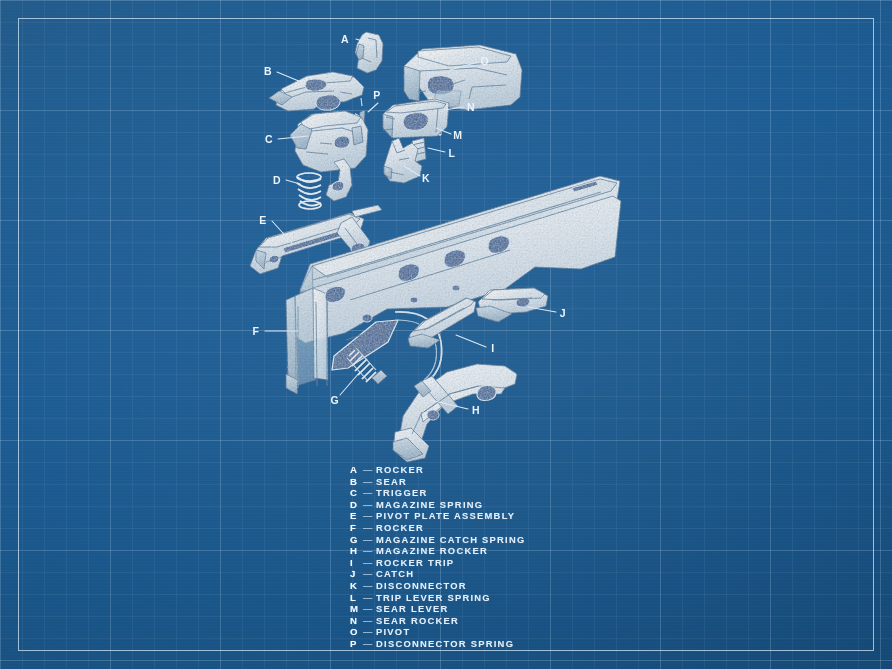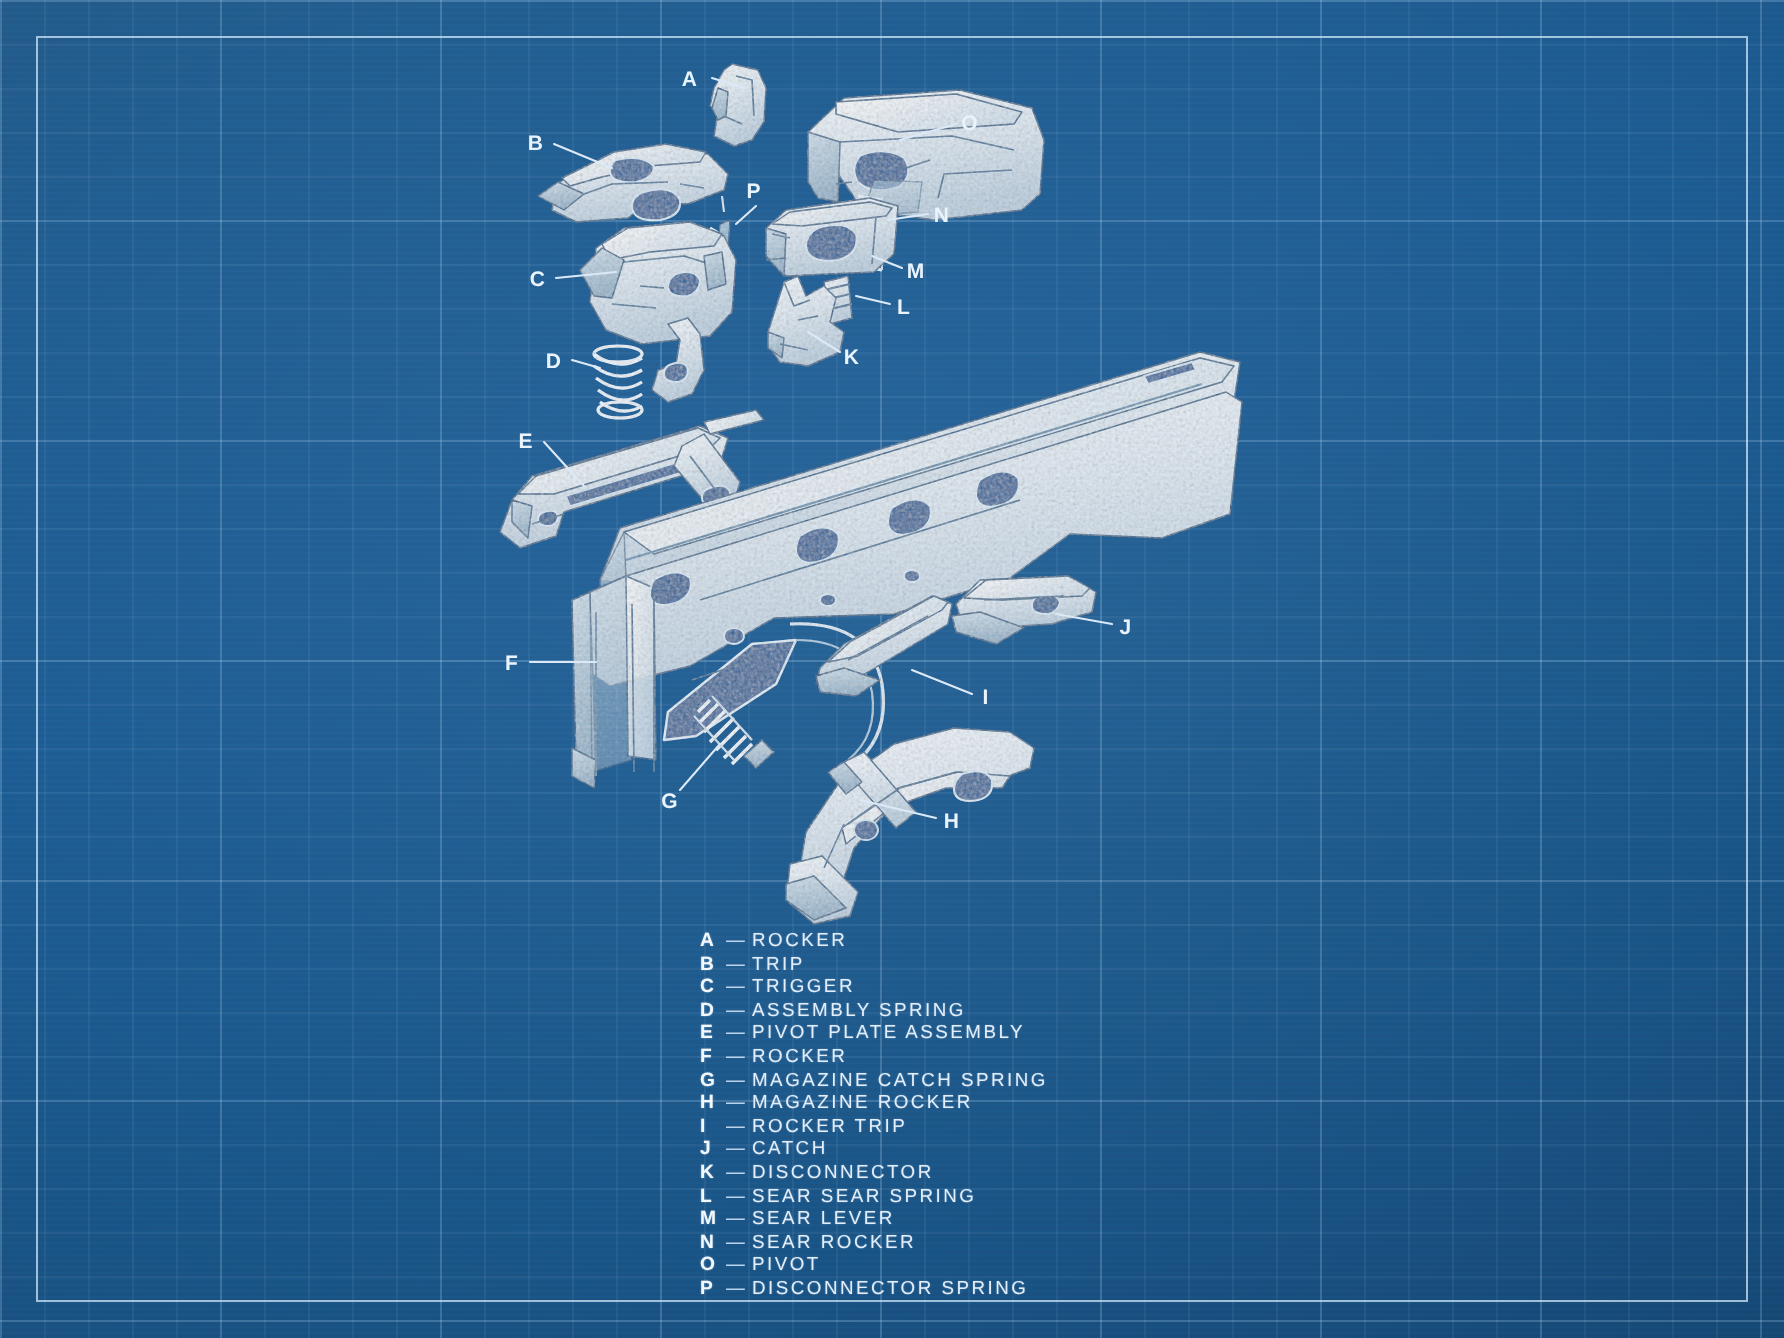--- a/index.html
+++ b/index.html
@@ -49,21 +49,21 @@
   .lkey{
     width:13px;text-align:left;
     font-size:9.6px;font-weight:700;letter-spacing:.4px;
     color:#f2f8fe;
     text-shadow:0 0 1px rgba(230,245,255,.45);
   }
   .ldash{
     width:13px;color:#cfe3f6;font-size:9.4px;font-weight:400;
   }
   .ltxt{
-    font-size:9.4px;letter-spacing:1.25px;font-weight:400;
+    font-size:9.4px;letter-spacing:1.25px;font-weight:700;
     color:#e2eefb;
     text-shadow:0 0 1px rgba(215,235,252,.35);
   }
 </style>
 </head>
 <body>
 
 <div id="sheet">
 
   <svg id="art" viewBox="0 0 892 669" xmlns="http://www.w3.org/2000/svg">
@@ -329,31 +329,31 @@
 
   <div id="legend">
     <div class="lrow">
         <span class="lkey">A</span>
         <span class="ldash">—</span>
         <span class="ltxt">ROCKER</span>
       </div>
     <div class="lrow">
         <span class="lkey">B</span>
         <span class="ldash">—</span>
-        <span class="ltxt">TRIP</span>
+        <span class="ltxt">SEAR</span>
       </div>
     <div class="lrow">
         <span class="lkey">C</span>
         <span class="ldash">—</span>
         <span class="ltxt">TRIGGER</span>
       </div>
     <div class="lrow">
         <span class="lkey">D</span>
         <span class="ldash">—</span>
-        <span class="ltxt">ASSEMBLY  SPRING</span>
+        <span class="ltxt">MAGAZINE  SPRING</span>
       </div>
     <div class="lrow">
         <span class="lkey">E</span>
         <span class="ldash">—</span>
         <span class="ltxt">PIVOT PLATE ASSEMBLY</span>
       </div>
     <div class="lrow">
         <span class="lkey">F</span>
         <span class="ldash">—</span>
         <span class="ltxt">ROCKER</span>
@@ -379,21 +379,21 @@
         <span class="ltxt">CATCH</span>
       </div>
     <div class="lrow">
         <span class="lkey">K</span>
         <span class="ldash">—</span>
         <span class="ltxt">DISCONNECTOR</span>
       </div>
     <div class="lrow">
         <span class="lkey">L</span>
         <span class="ldash">—</span>
-        <span class="ltxt">SEAR SEAR  SPRING</span>
+        <span class="ltxt">TRIP LEVER  SPRING</span>
       </div>
     <div class="lrow">
         <span class="lkey">M</span>
         <span class="ldash">—</span>
         <span class="ltxt">SEAR LEVER</span>
       </div>
     <div class="lrow">
         <span class="lkey">N</span>
         <span class="ldash">—</span>
         <span class="ltxt">SEAR  ROCKER</span>

